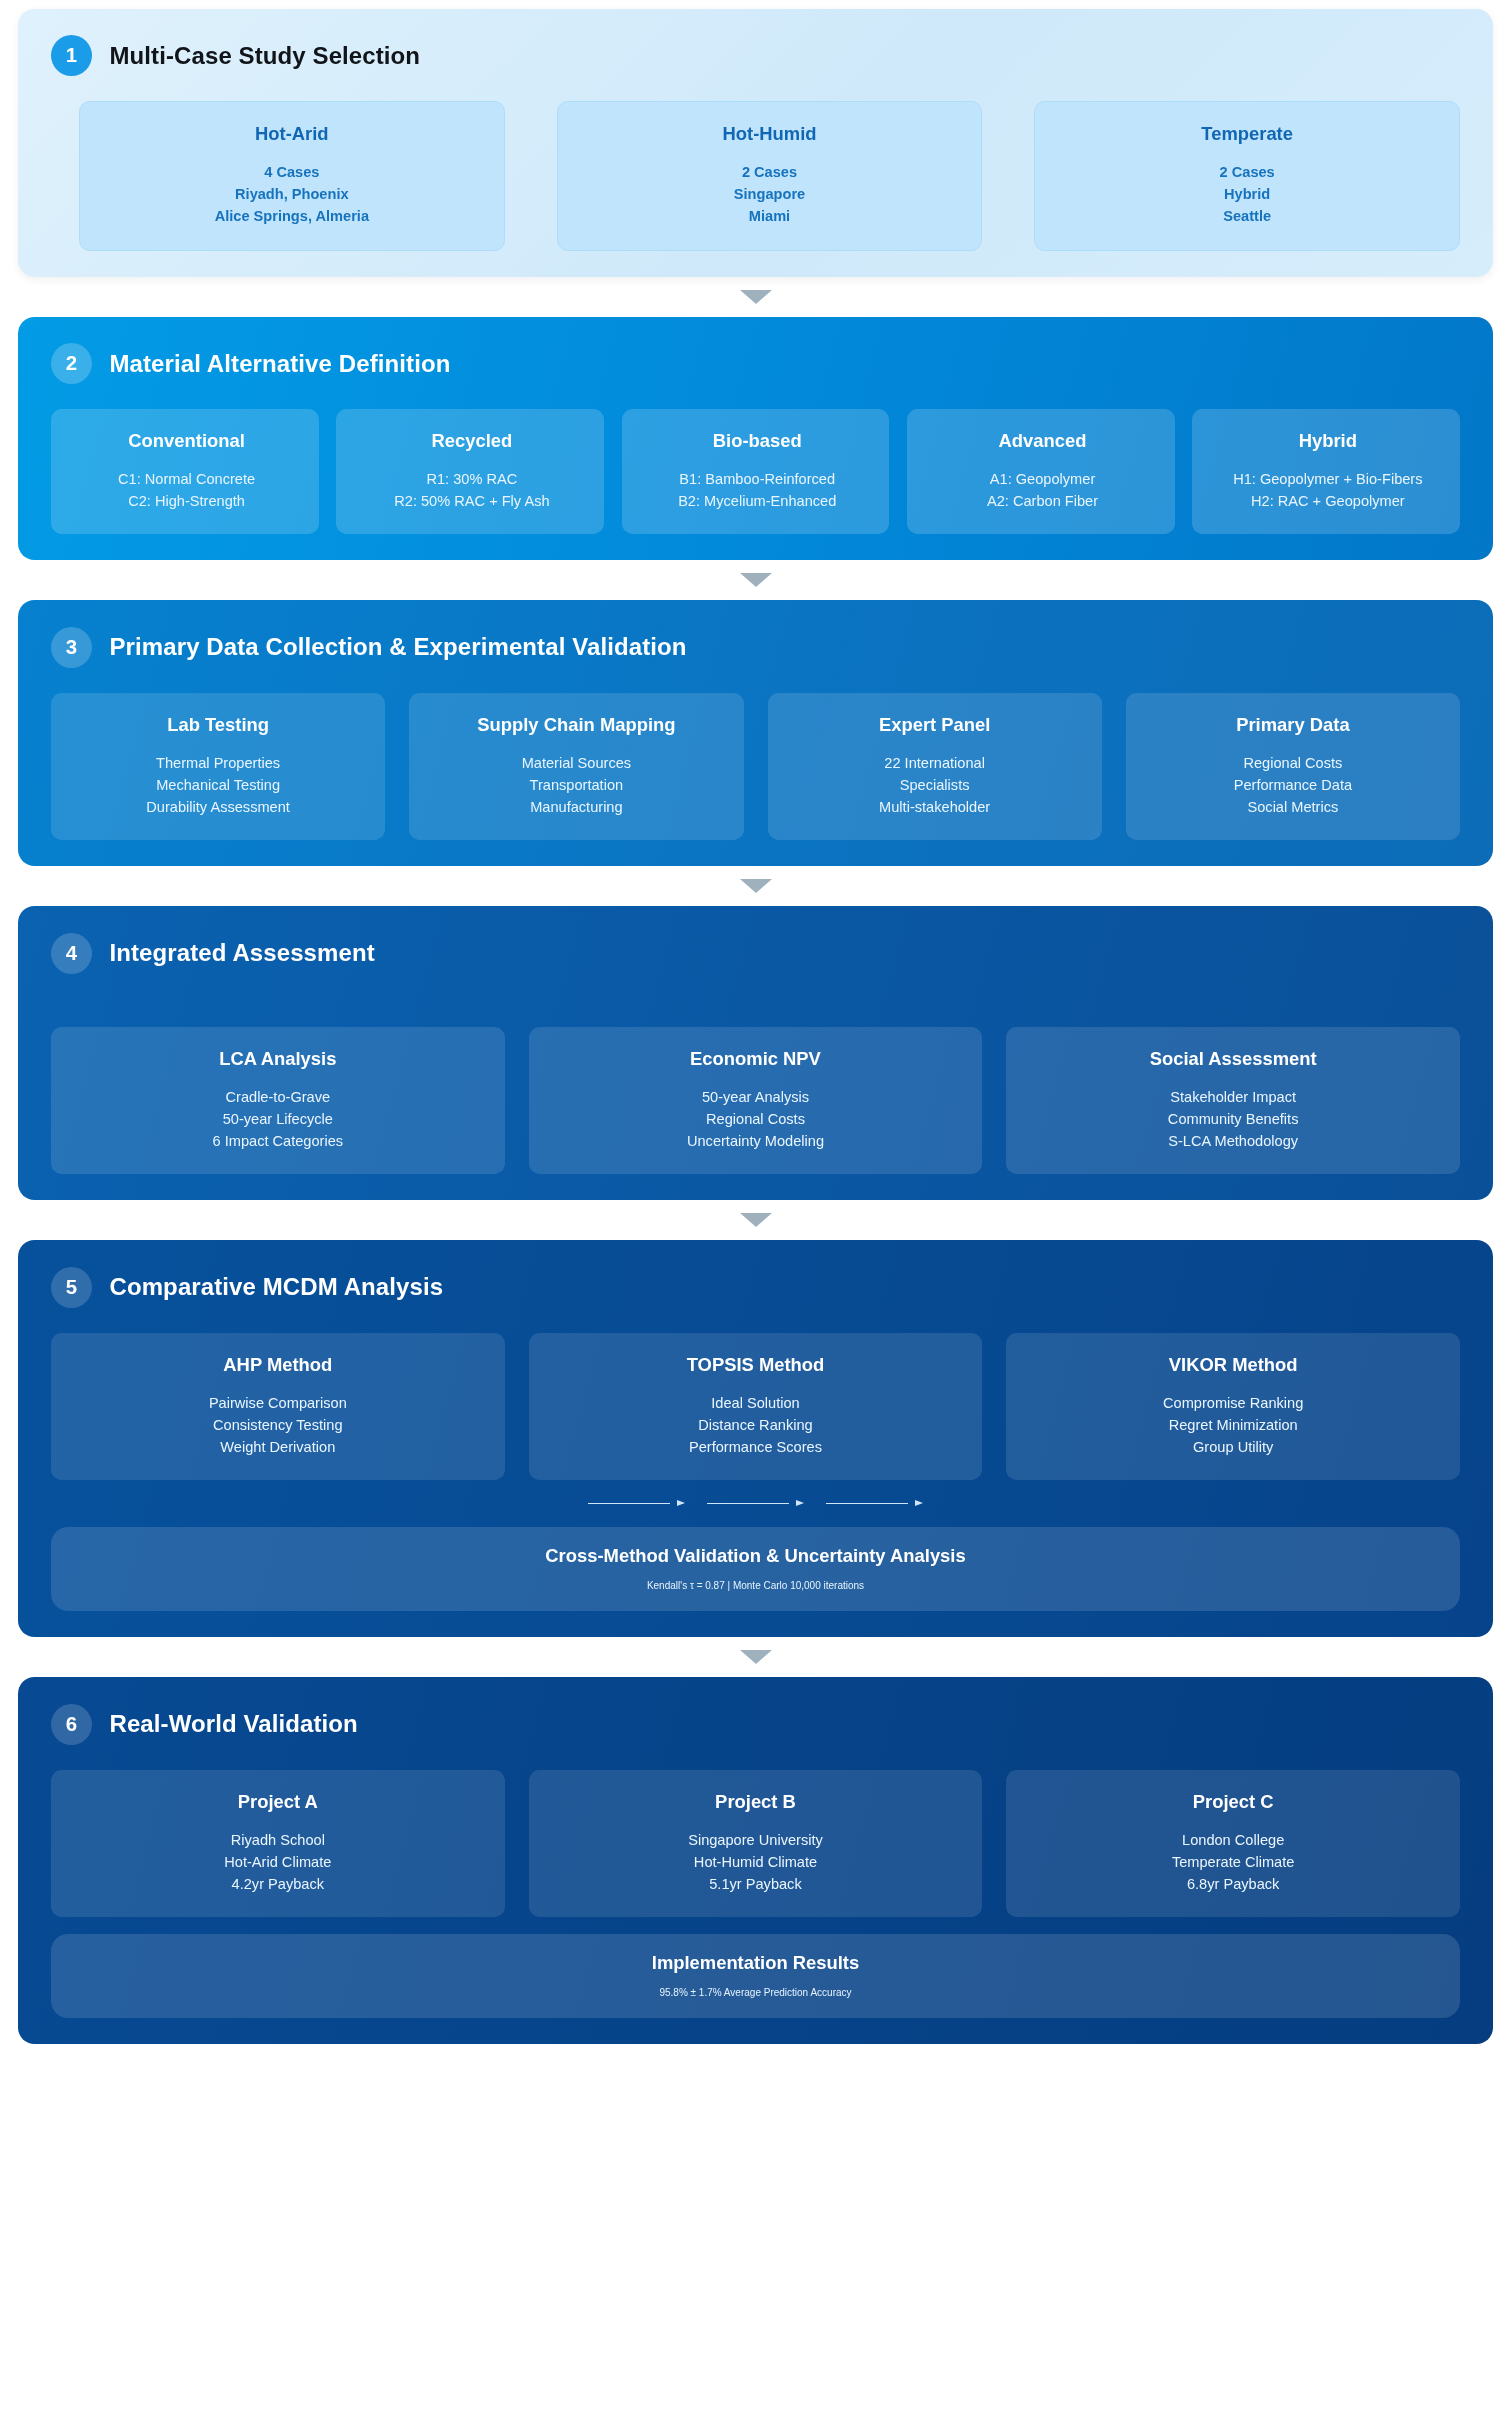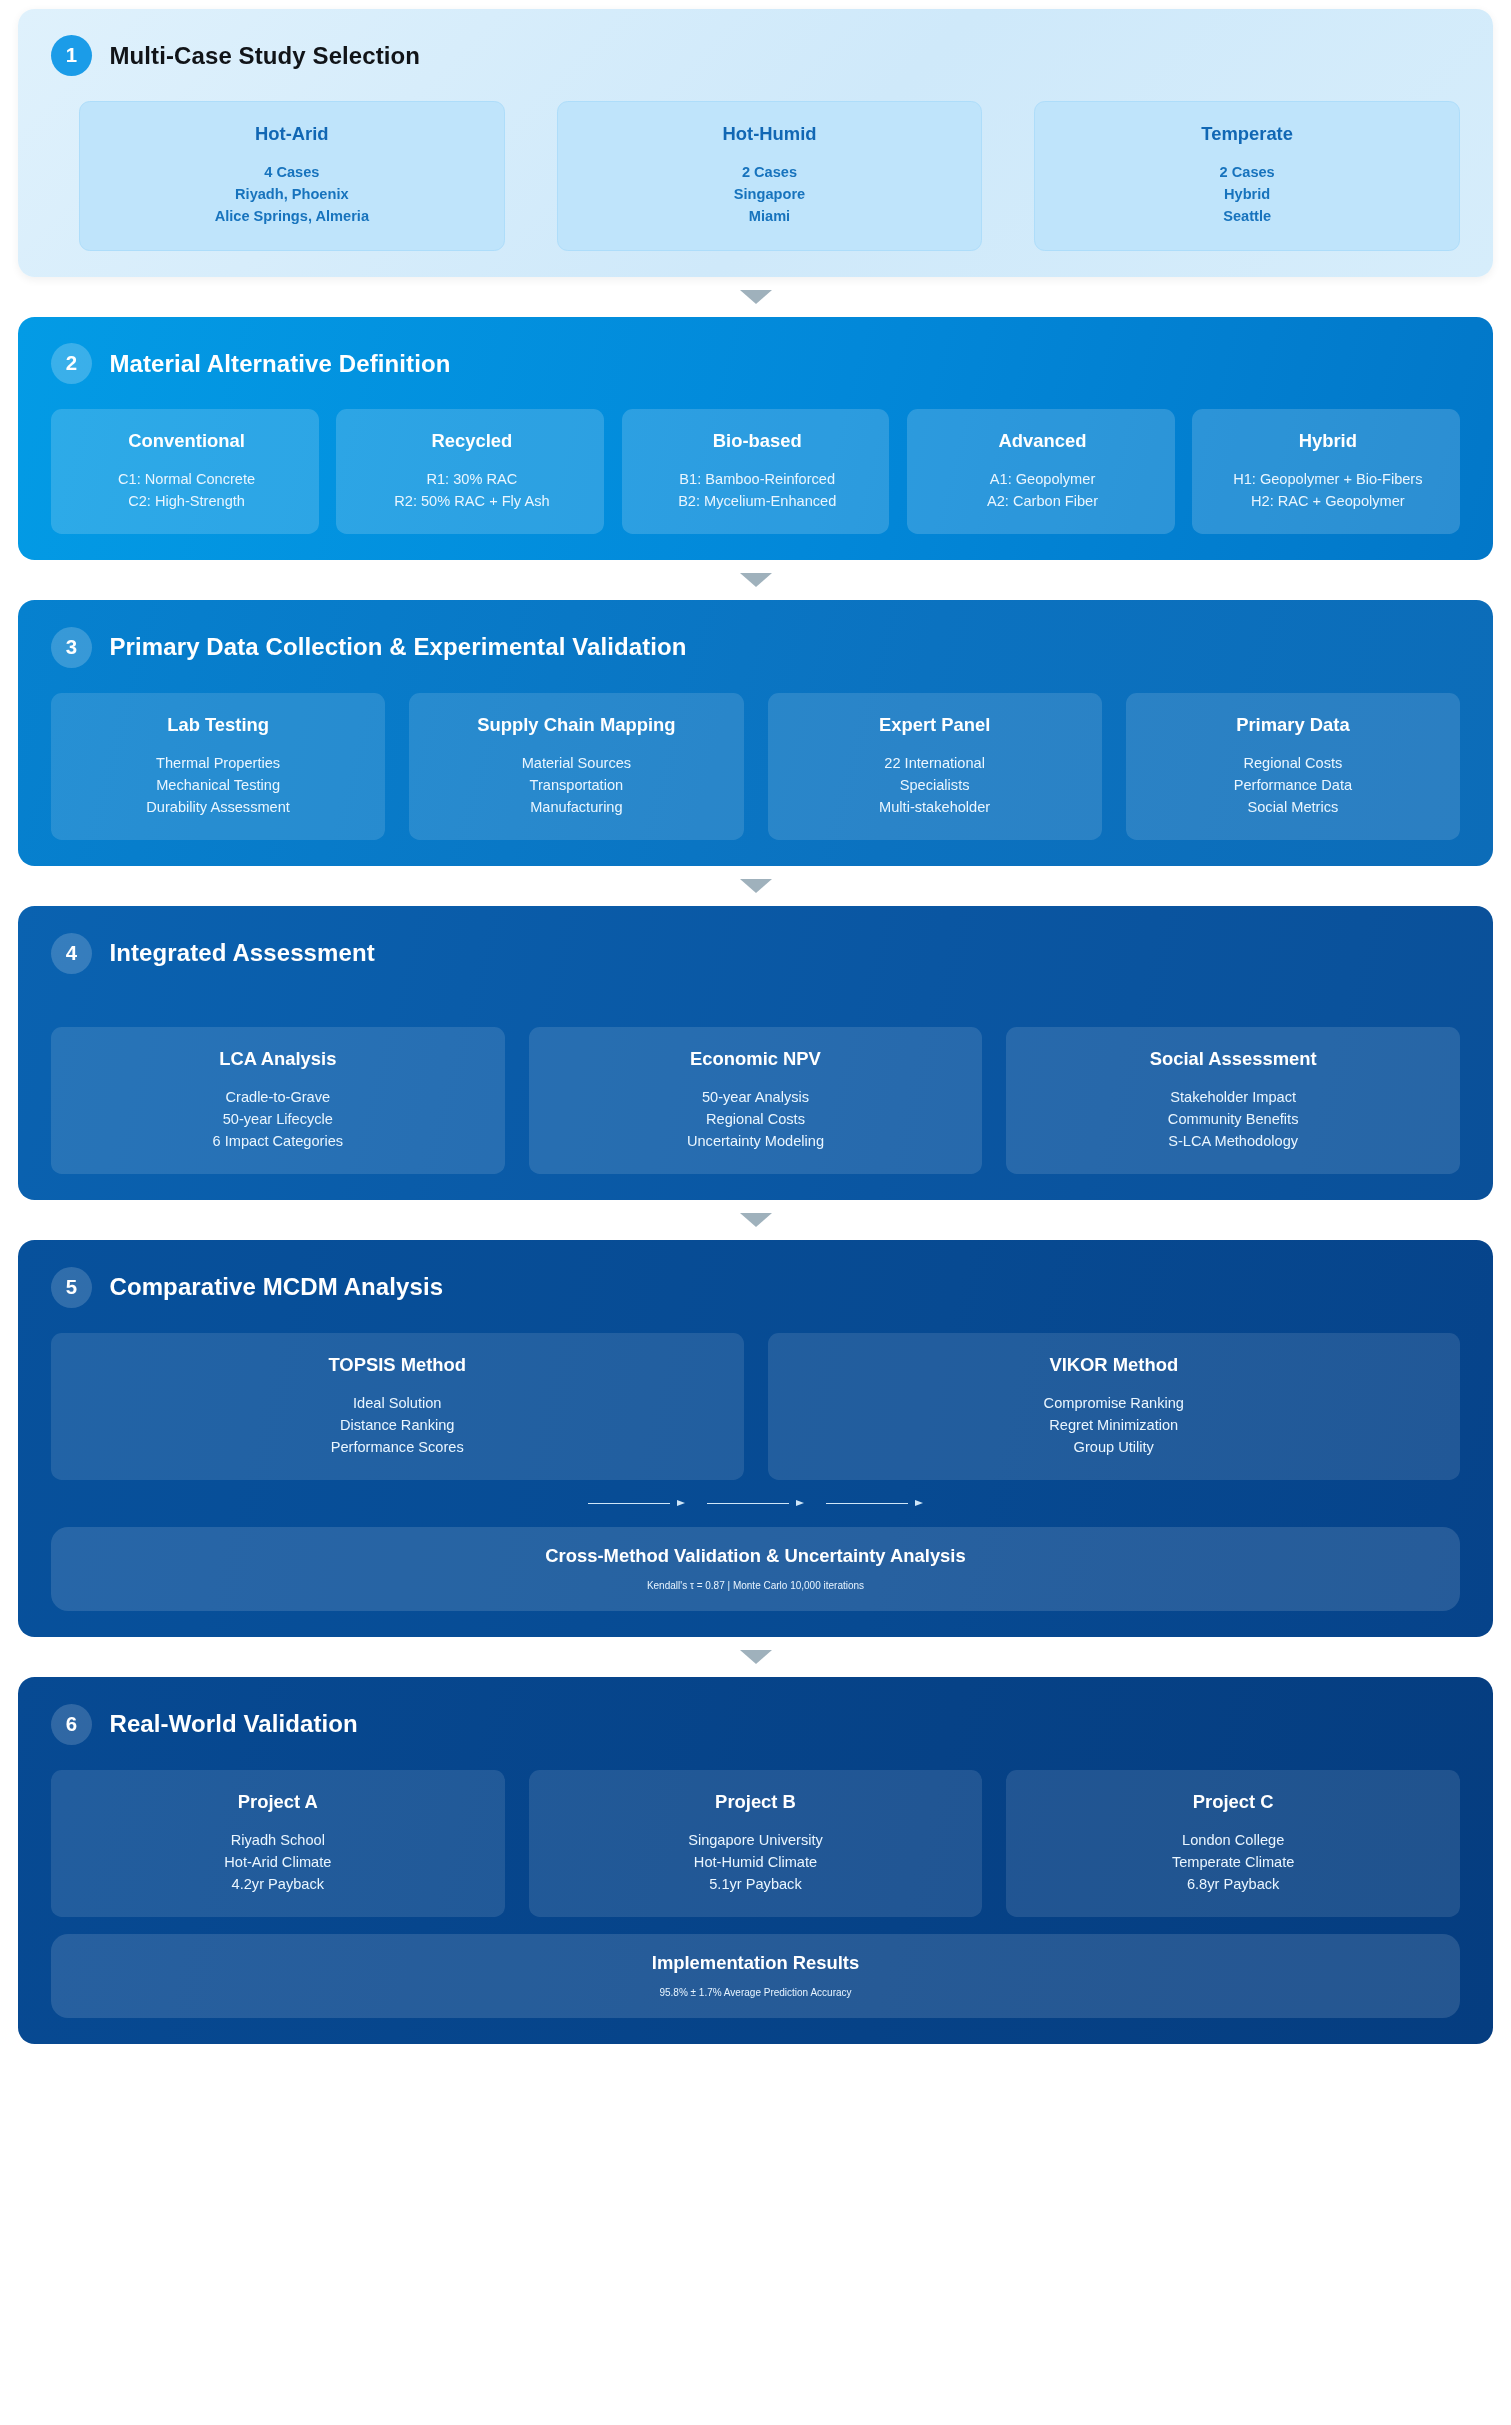--- a/index.html
+++ b/index.html
@@ -330,20 +330,28 @@
     <div class="connector">
       <span></span>
     </div>
     <section class="stage s5">
       <div class="stage-head">
         <div class="badge">5</div>
         <h2 class="stage-title">Comparative MCDM Analysis</h2>
       </div>
       <div class="row">
         <div class="card">
+          <div class="card-title">AHP Method</div>
+          <div class="card-lines">
+            <div>Pairwise Comparison</div>
+            <div>Consistency Testing</div>
+            <div>Weight Derivation</div>
+          </div>
+        </div>
+        <div class="card">
           <div class="card-title">TOPSIS Method</div>
           <div class="card-lines">
             <div>Ideal Solution</div>
             <div>Distance Ranking</div>
             <div>Performance Scores</div>
           </div>
         </div>
         <div class="card">
           <div class="card-title">VIKOR Method</div>
           <div class="card-lines">

